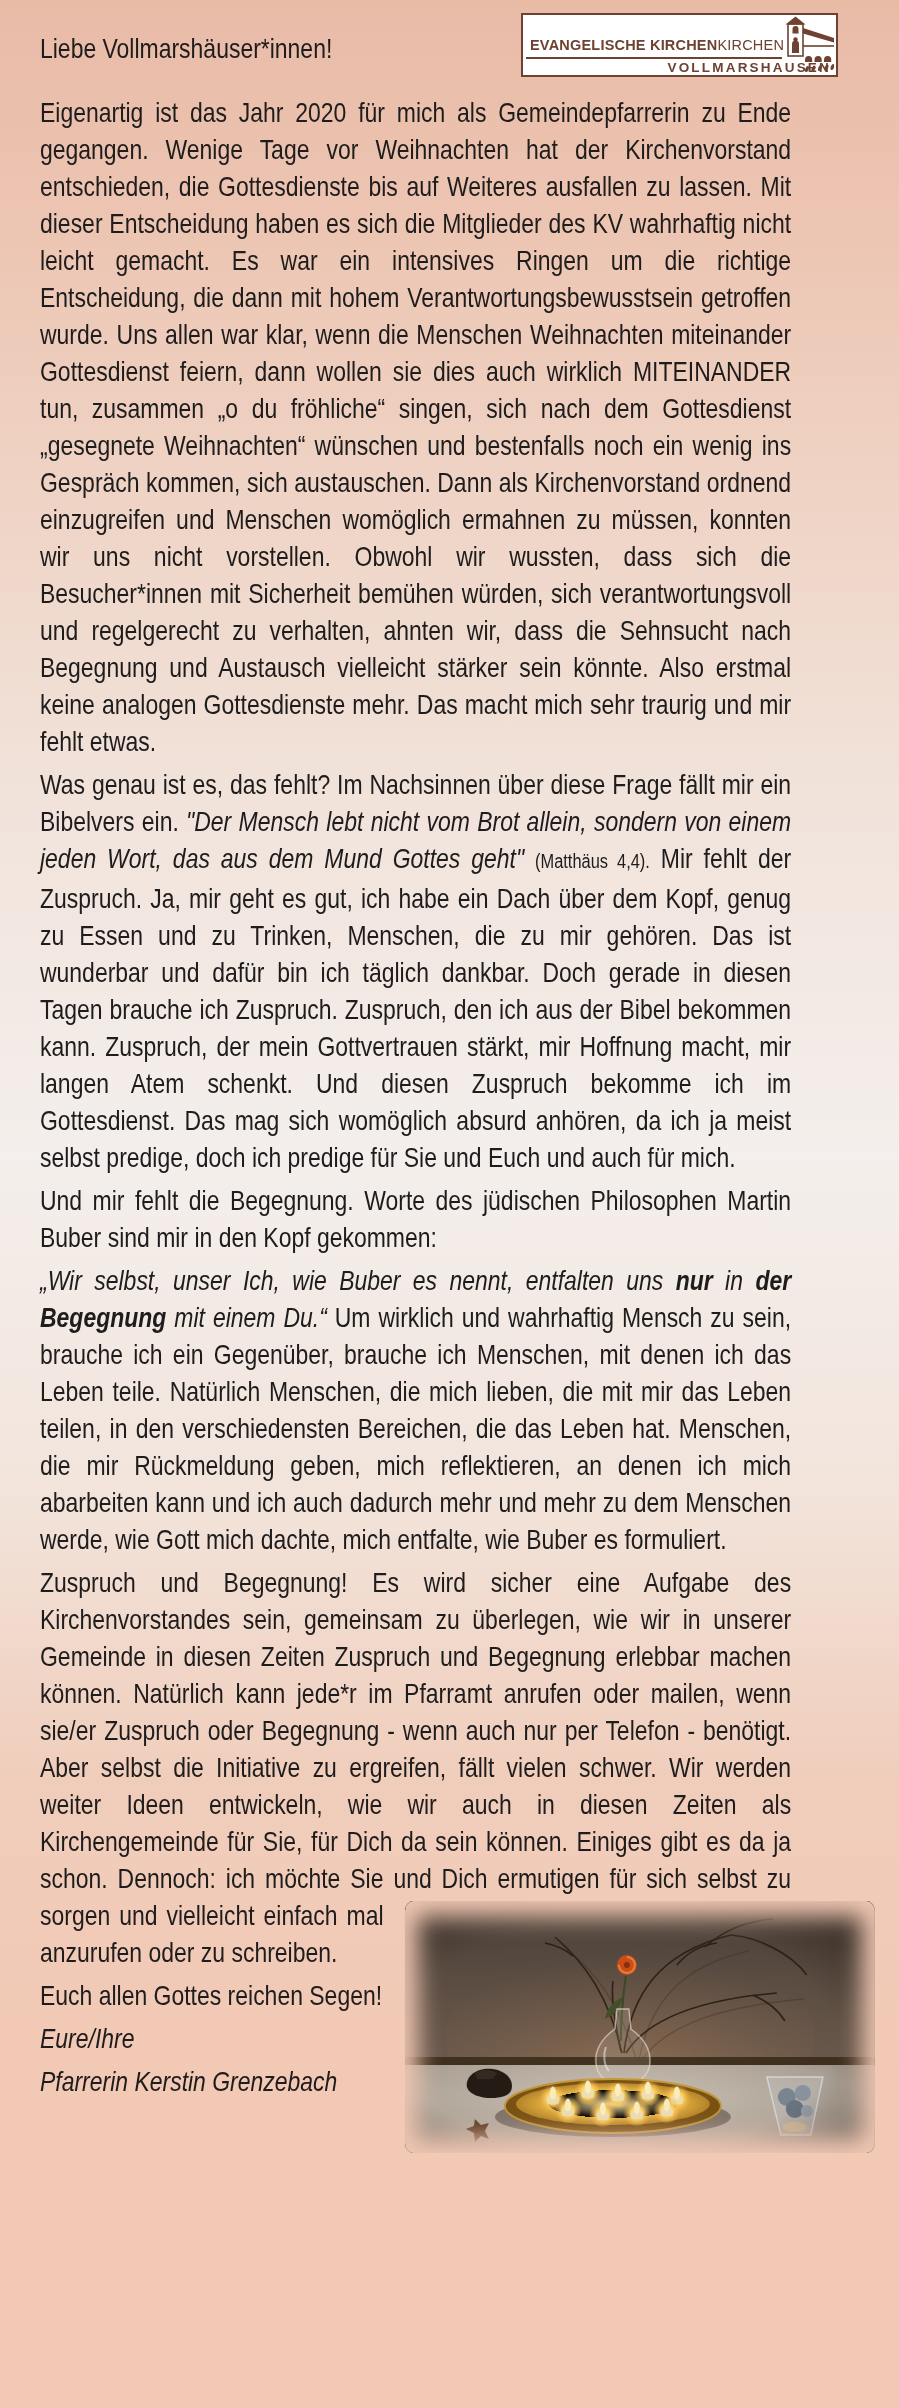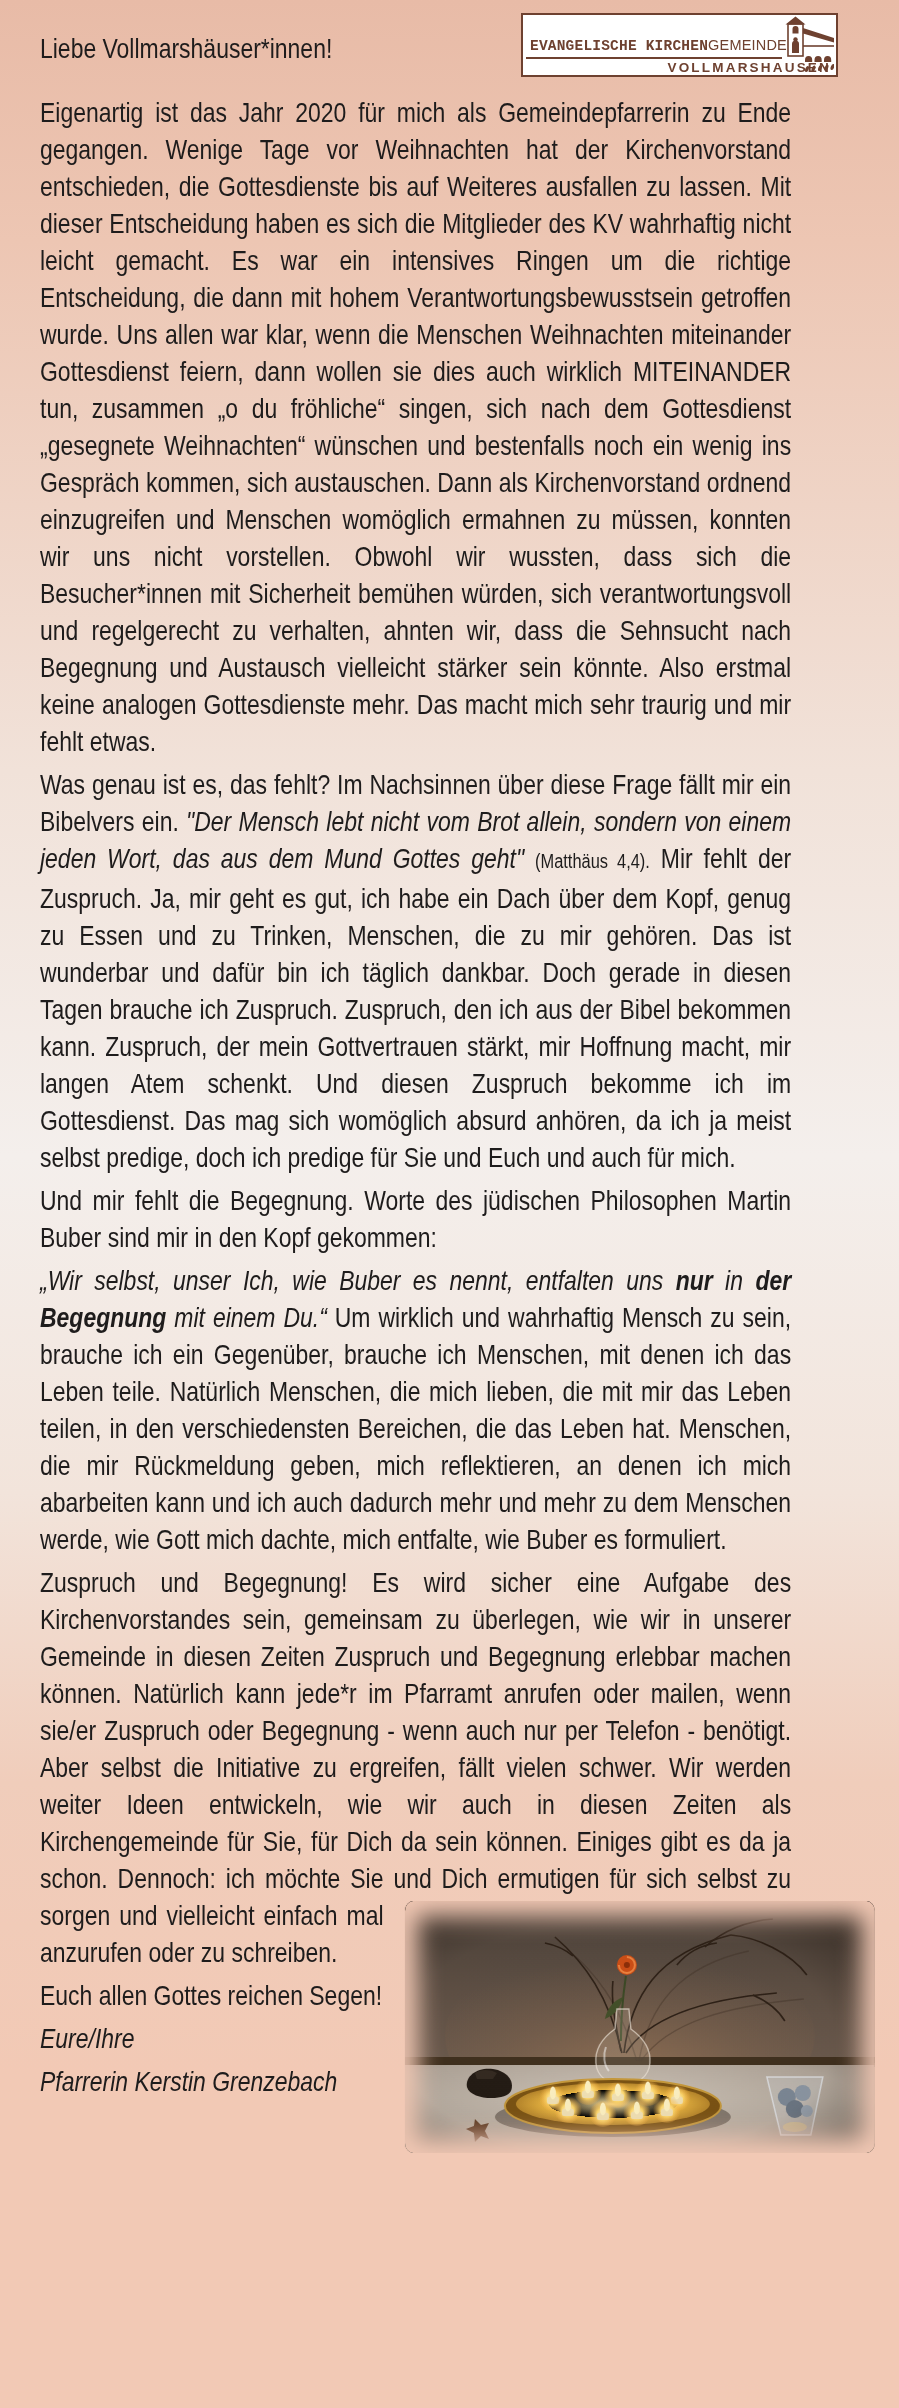--- a/index.html
+++ b/index.html
@@ -37,21 +37,21 @@
   
   .logo{
     position:absolute;top:13px;right:61px;width:317px;height:64px;
     background:var(--logo_bg);border:2px solid var(--logo_brown);
     box-sizing:border-box;color:var(--logo_brown);
   }
   .logo-line1{
     position:absolute;left:7px;top:22px;white-space:nowrap;
     font-size:14.5px;letter-spacing:.2px;
   }
-  .logo-line1 .strong{font-weight:bold;font-family:Liberation Mono, monospace;}
+  .logo-line1 .strong{font-weight:bold;}
   .logo-line1 .light{font-weight:normal;}
   .logo-rule{
     position:absolute;left:3px;right:54px;top:42px;height:0;
     border-top:2px solid var(--logo_brown);
   }
   .logo-line2{
     position:absolute;right:5px;top:45px;white-space:nowrap;
     font-weight:bold;font-size:13.5px;letter-spacing:2.2px;
   }
   .logo-church{position:absolute;right:2px;top:1px;}
@@ -65,21 +65,21 @@
   .photo svg{display:block;}
   .photo .feather{
     position:absolute;inset:0;border-radius:10px;pointer-events:none;
     box-shadow:inset 0 0 26px 16px var(--feather);
   }
 </style>
 </head>
 <body>
 
 <div class="logo">
-  <div class="logo-line1"><span class="strong">EVANGELISCHE KIRCHEN</span><span class="light">GEMEINDE</span></div>
+  <div class="logo-line1"><span class="strong">EVANGELISCHE KIRCHEN</span><span class="light">KIRCHEN</span></div>
   <div class="logo-rule"></div>
   <div class="logo-line2">VOLLMARSHAUSEN</div>
   <span class="logo-church">
     <svg width="76" height="60" viewBox="0 0 76 60">
       <g stroke="#6e4130" stroke-width="1.6" fill="none">
         <rect x="30" y="8" width="15" height="32"></rect>
         <path d="M45 30 H76"></path>
       </g>
       <g fill="#6e4130" stroke="none">
         <path d="M27.5 8.5 L37.5 0.5 L47.5 8.5 Z"></path>

